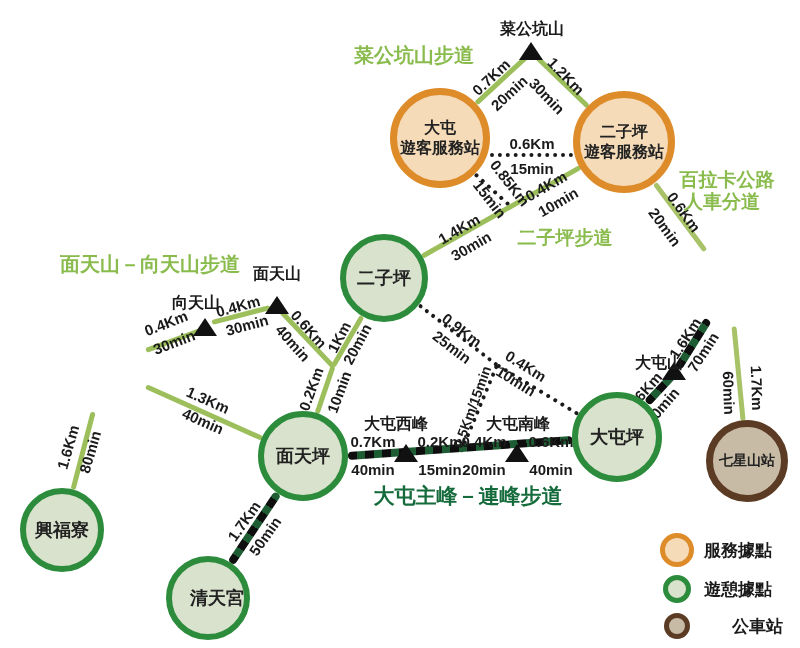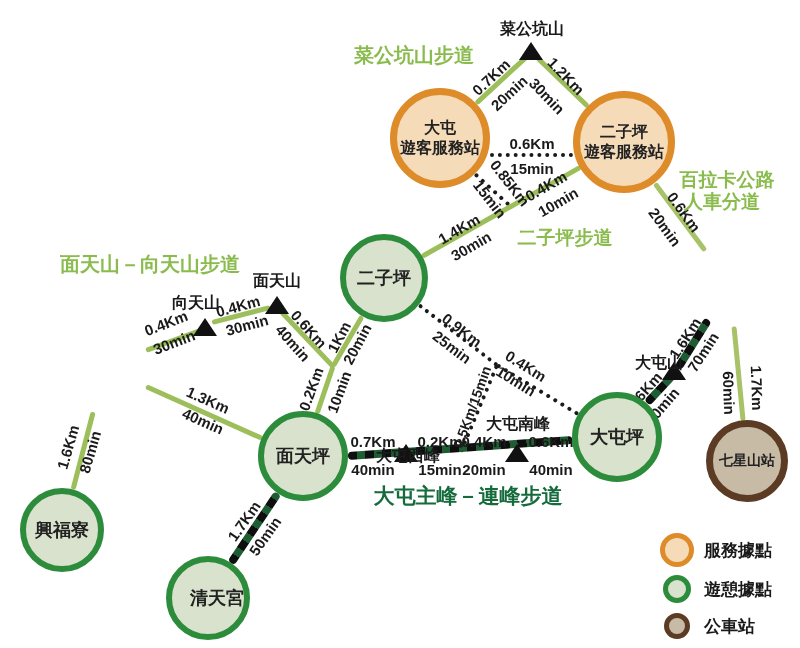--- a/index.html
+++ b/index.html
@@ -129,22 +129,22 @@
 
   <div class="tri" style="left:519px;top:42px;"></div>
   <div class="tri" style="left:193px;top:318px;"></div>
   <div class="tri" style="left:265px;top:296px;"></div>
   <div class="tri" style="left:394px;top:444px;"></div>
   <div class="tri" style="left:505px;top:444px;"></div>
   <div class="tri" style="left:662px;top:362px;"></div>
 
   <span class="plabel" style="left:532px;top:29px;">菜公坑山</span>
   <span class="plabel" style="left:196px;top:303px;">向天山</span>
-  <span class="plabel" style="left:277px;top:281px;">面天山</span>
-  <span class="plabel" style="left:408px;top:424px;margin-top:32px;">大屯西峰</span>
+  <span class="plabel" style="left:277px;top:274px;">面天山</span>
+  <span class="plabel" style="left:396px;top:424px;">大屯西峰</span>
   <span class="plabel" style="left:518px;top:424px;">大屯南峰</span>
   <span class="plabel" style="left:644px;top:363px;margin-left:15px;">大屯山</span>
 
   <span class="tlabel light" style="left:565px;top:238px;font-size:19px;">二子坪步道</span>
   <span class="tlabel light" style="left:414px;top:55px;">菜公坑山步道</span>
   <span class="tlabel light" style="left:727px;top:180px;font-size:19px;">百拉卡公路</span>
   <span class="tlabel light" style="left:722px;top:202px;font-size:19px;">人車分道</span>
   <span class="tlabel light" style="left:150px;top:264px;">面天山－向天山步道</span>
   <span class="tlabel dark-green" style="left:468px;top:496px;">大屯主峰－連峰步道</span>
 
@@ -174,16 +174,16 @@
   <div class="node recreation" style="left:166px;top:556px;width:84px;height:84px;font-size:18px;align-items:flex-end;">
     <span>清天宮</span>
   </div>
 
   <div>
     <div class="legend-circle service" style="left:660px;top:533px;width:34px;height:34px;"></div>
     <span class="legend-label" style="left:704px;top:550px;">服務據點</span>
     <div class="legend-circle recreation" style="left:663px;top:575px;width:28px;height:28px;"></div>
     <span class="legend-label" style="left:704px;top:589px;">遊憩據點</span>
     <div class="legend-circle bus" style="left:664px;top:613px;width:26px;height:26px;"></div>
-    <span class="legend-label" style="left:704px;top:626px;">公車站</span>
+    <span class="legend-label" style="left:732px;top:626px;">公車站</span>
   </div>
 
 </div>
 
 </body></html>

